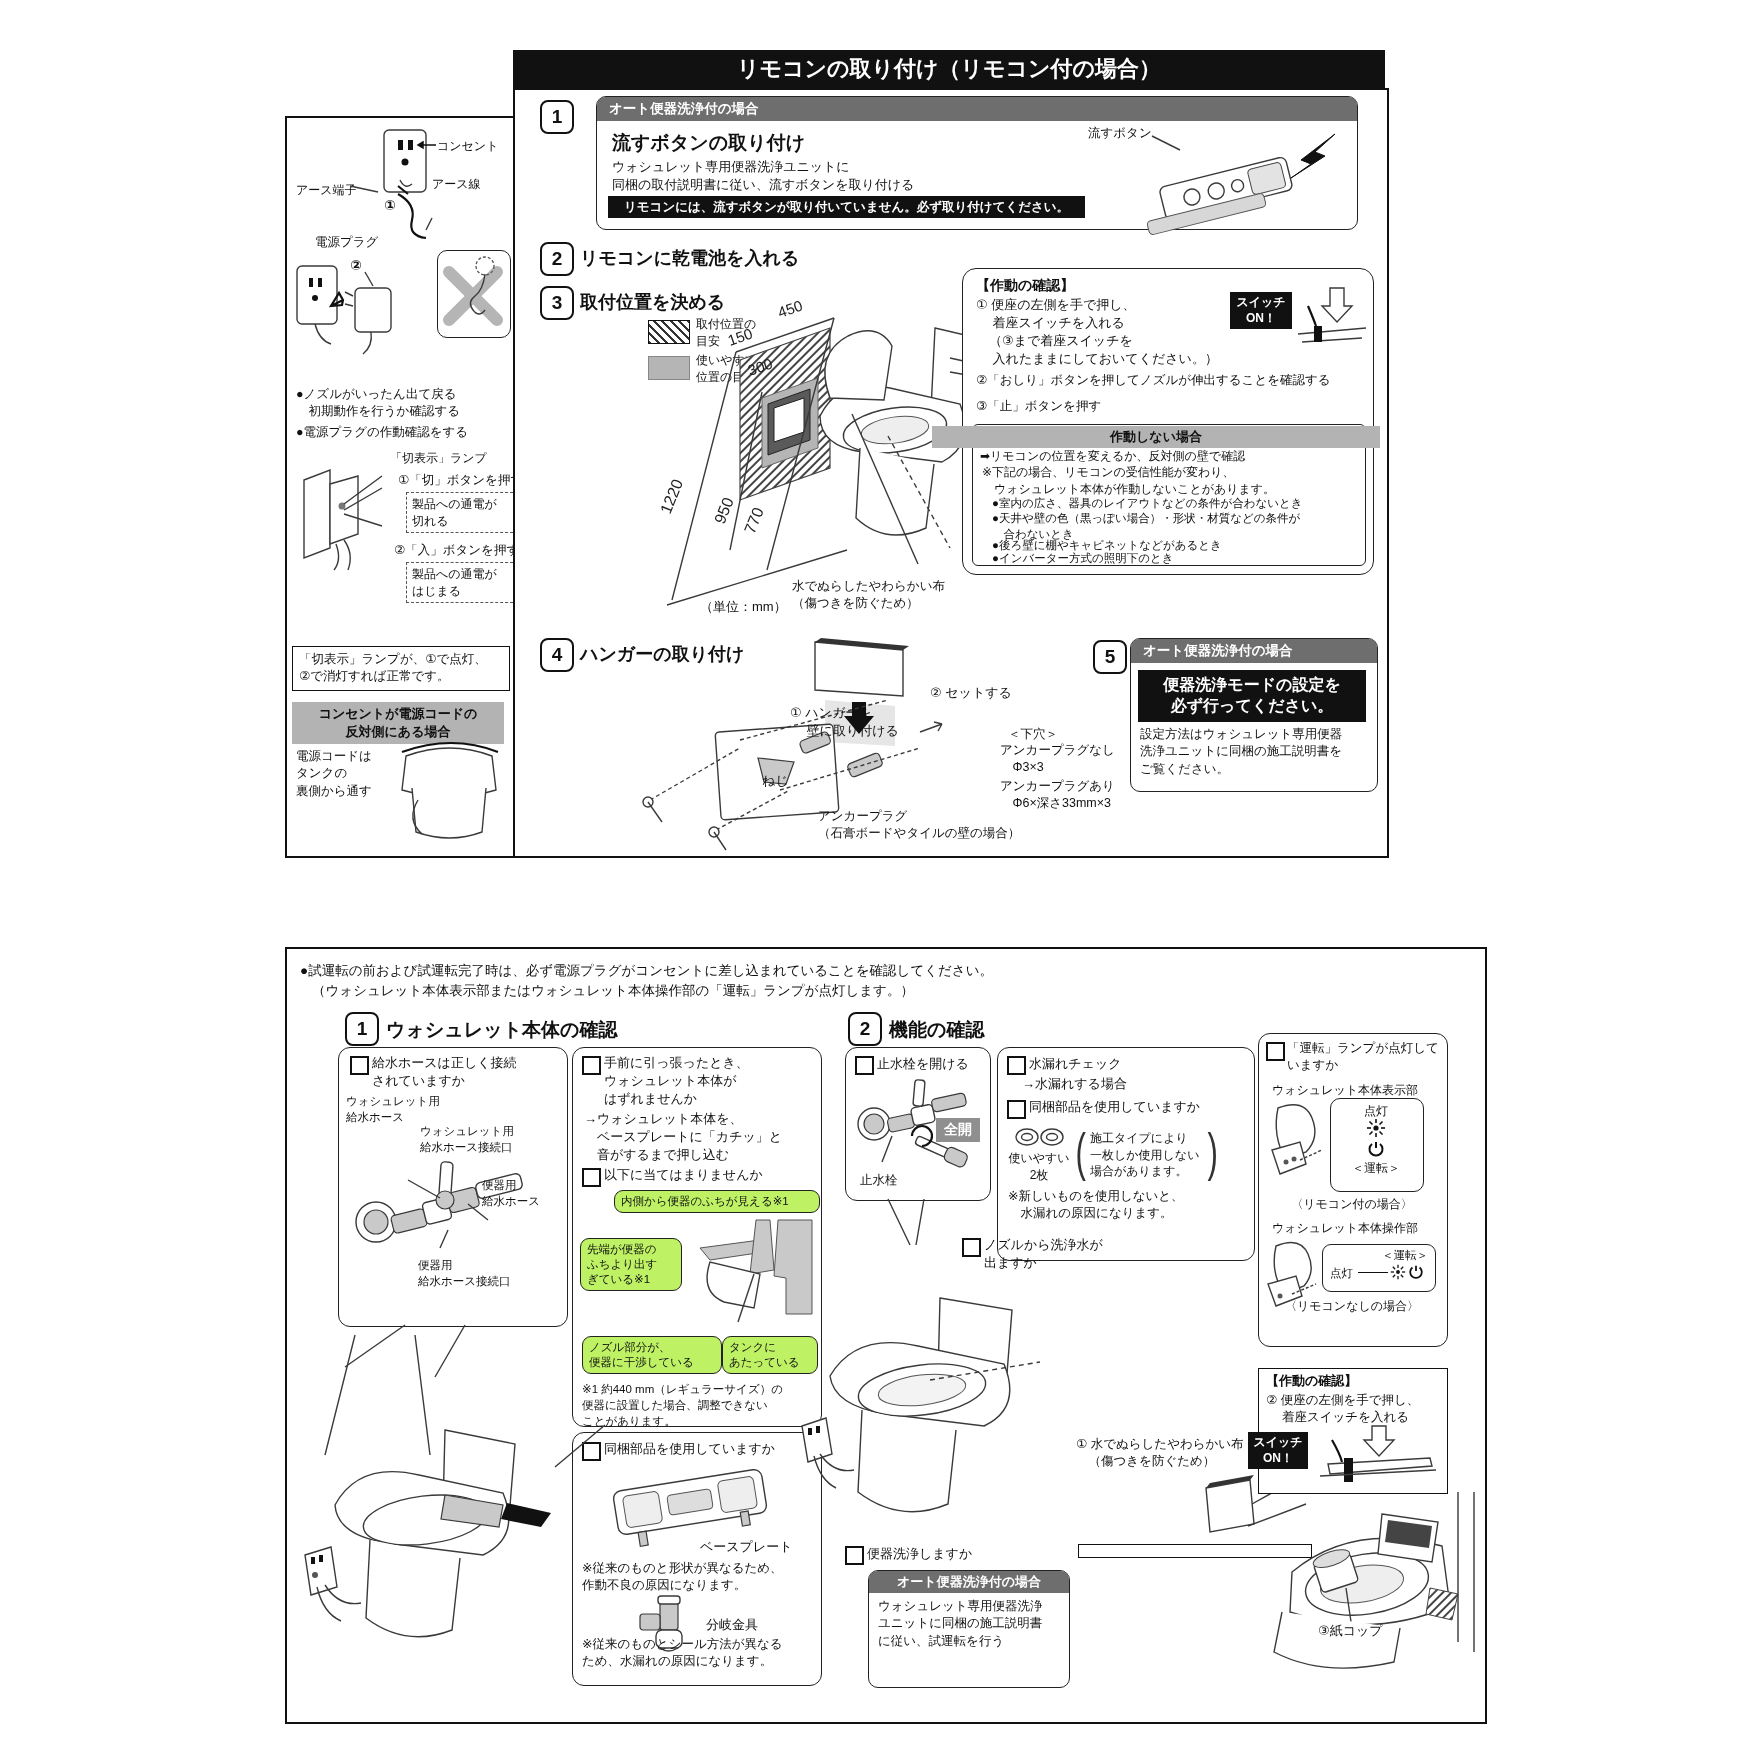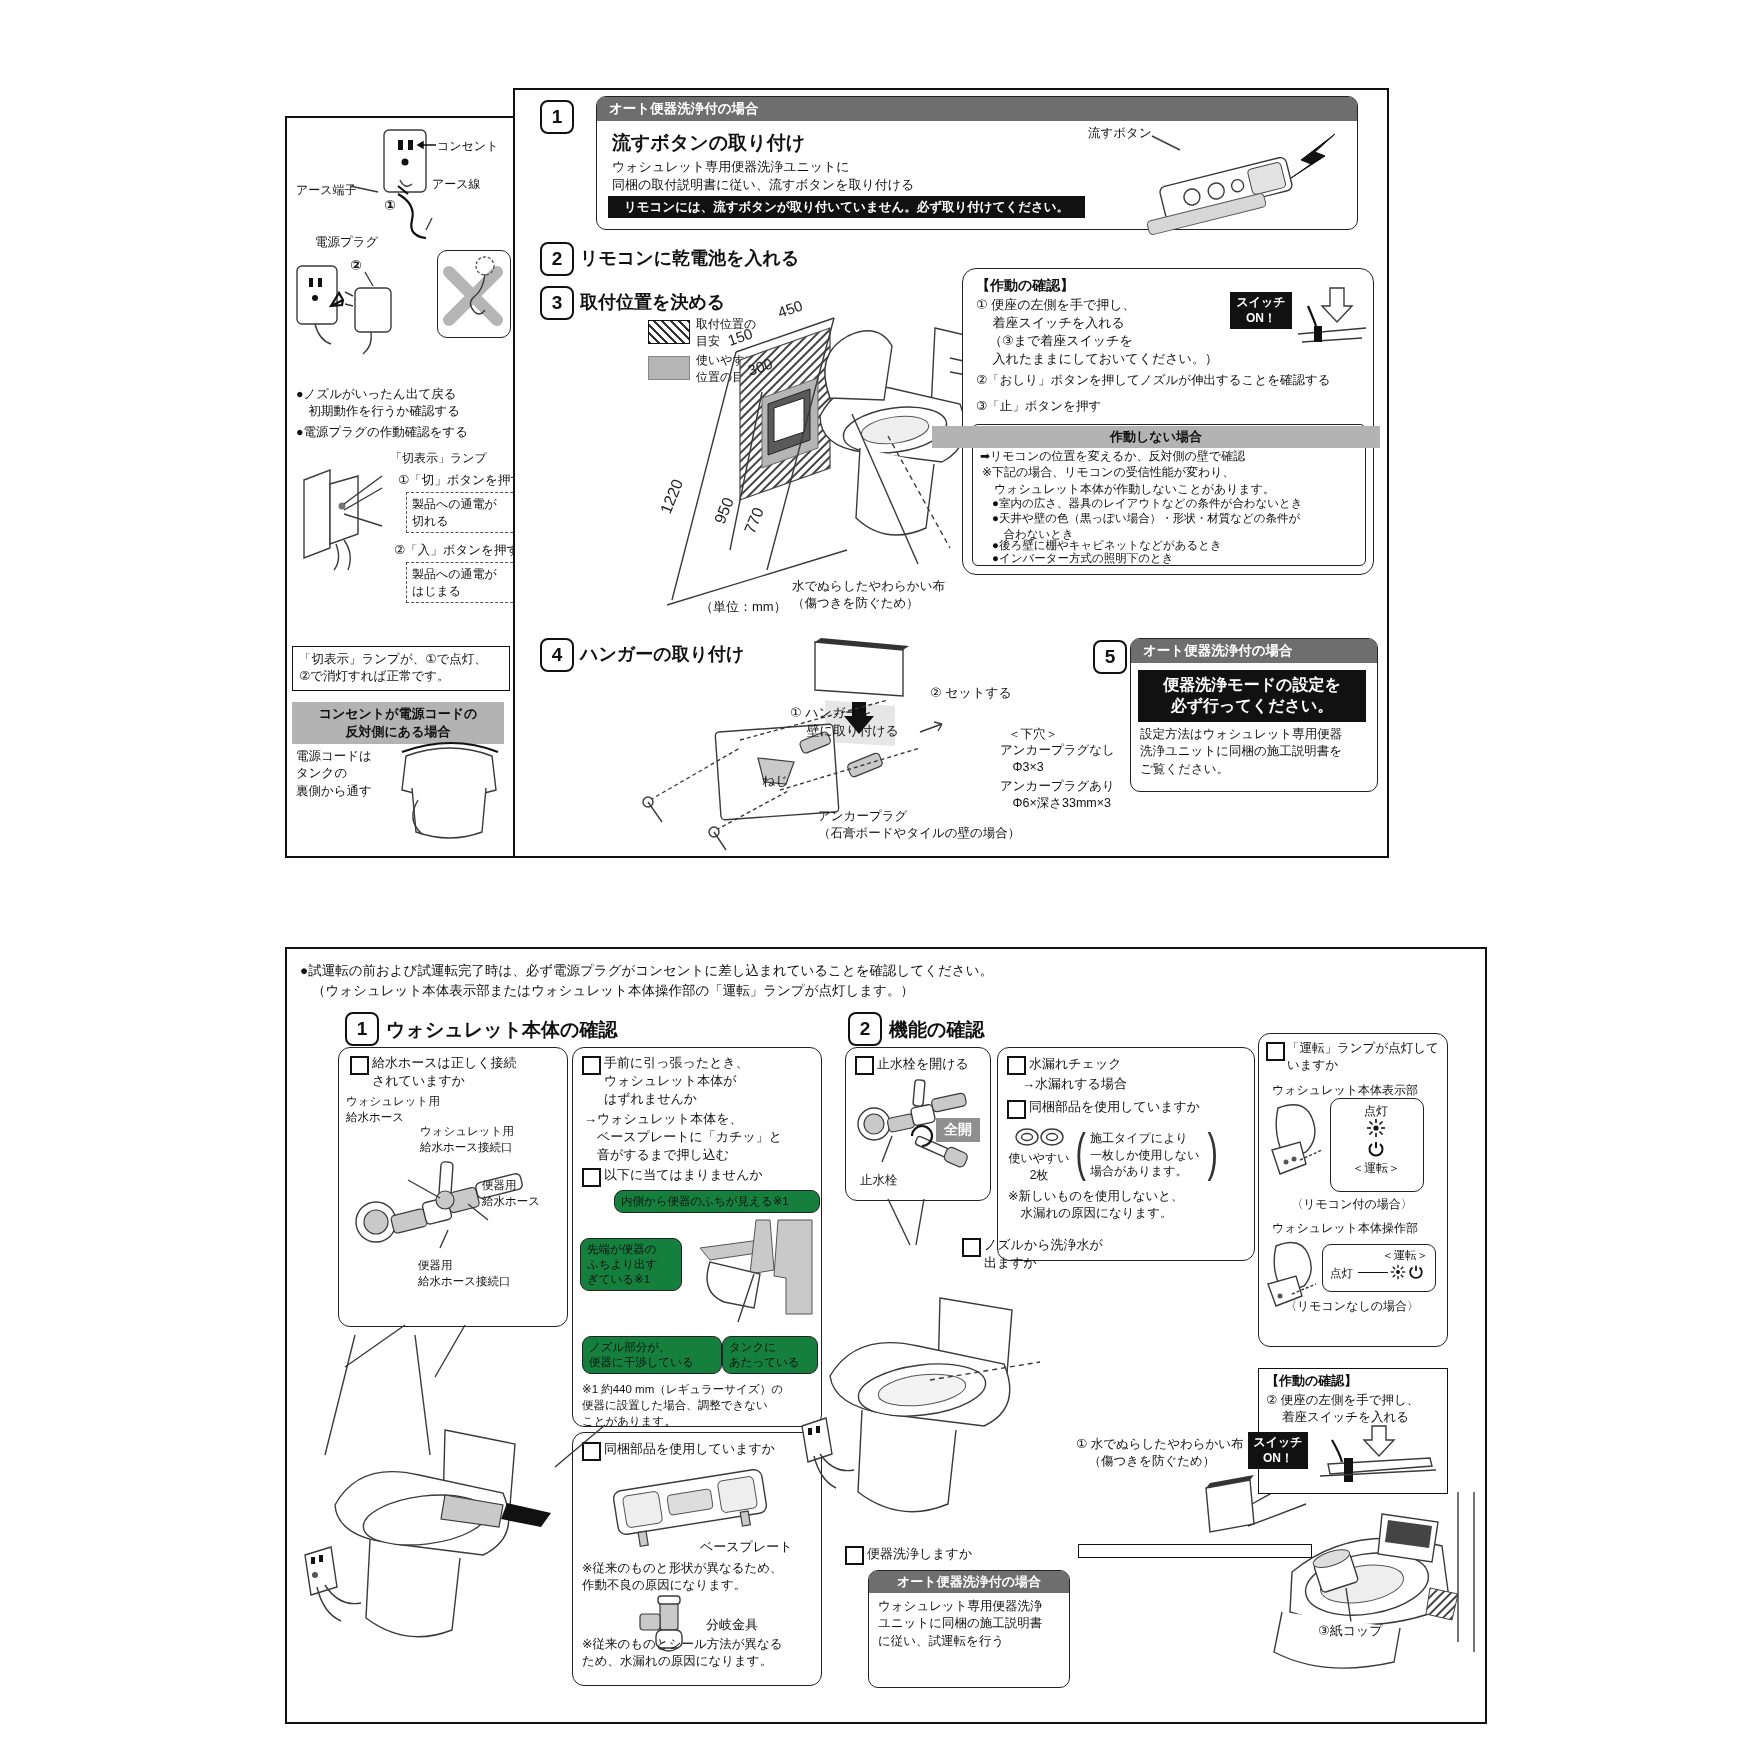--- a/index.html
+++ b/index.html
@@ -17,21 +17,21 @@
   .card{position:absolute;border:1.6px solid #222;border-radius:10px;background:#fff}
   .card-hdr{background:#6e6e6e;color:#fff;font-weight:bold;border-radius:8px 8px 0 0;
             padding:4px 12px;font-size:13.5px;line-height:1.2}
   .blackbox{position:absolute;background:#111;color:#fff;font-weight:bold;white-space:pre-line;line-height:1.3}
   .graybar{position:absolute;background:#b3b3b3;color:#111;font-weight:bold;text-align:center;white-space:pre-line}
   .numbox{position:absolute;width:30px;height:30px;border:2.5px solid #111;border-radius:8px;
           background:#fff;font-weight:bold;font-size:19px;display:flex;align-items:center;justify-content:center}
   .cb{position:absolute;width:15px;height:15px;border:2px solid #111;background:#fff}
   .dashedbox{position:absolute;border:1.5px dashed #555;background:#fff;white-space:pre-line}
   .notebox{position:absolute;border:1.6px solid #111;background:#fff;white-space:pre-line}
-  .callout{position:absolute;border:1.4px solid #222;border-radius:9px;background:#15803d;
+  .callout{position:absolute;border:1.4px solid #222;border-radius:9px;background:#bef264;
            white-space:pre-line;line-height:1.3;padding:3px 6px}
   .hatch{background:repeating-linear-gradient(45deg,#333 0 2px,#fff 2px 6px);border:1px solid #111}
   .grayswatch{background:#b5b5b5;border:1px solid #888}
   .badge-dark{position:absolute;background:#8f8f8f;color:#fff;font-weight:bold;
               display:flex;align-items:center;justify-content:center}
   svg{position:absolute;overflow:visible}
   .ln{stroke:#3a3a3a;stroke-width:1.4;fill:none}
   .lnb{stroke:#111;stroke-width:2.2;fill:none}
   .fillg{fill:#c9c9c9;stroke:#3a3a3a;stroke-width:1.2}
   .fillw{fill:#fff;stroke:#3a3a3a;stroke-width:1.4}
@@ -111,20 +111,21 @@
   <div class="t f125" style="left:296px;top:748px">電源コードは
 タンクの
 裏側から通す</div>
   <svg style="left:388px;top:742px" width="118" height="105" viewBox="0 0 118 105">
     <path class="fillw" d="M18,14 q44,-16 86,0 l4,34 q-46,14 -94,0 Z"></path>
     <path class="fillw" d="M24,46 l4,44 q34,12 66,0 l4,-44"></path>
     <path class="lnb" d="M14,10 q50,-18 96,0"></path>
     <path class="ln" d="M30,58 q-12,20 4,34"></path>
   </svg>
 
+  <div class="panel-title f22" style="left:513px;top:50px;width:872px;height:38px">リモコンの取り付け（リモコン付の場合）</div>
   <div class="pbox" style="left:513px;top:88px;width:872px;height:766px"></div>
 
   <div class="numbox" style="left:540px;top:100px">1</div>
   <div class="card" style="left:596px;top:96px;width:760px;height:132px">
     <div class="card-hdr">オート便器洗浄付の場合</div>
   </div>
   <div class="t f19 b" style="left:612px;top:130px">流すボタンの取り付け</div>
   <div class="t f13" style="left:612px;top:158px">ウォシュレット専用便器洗浄ユニットに
 同梱の取付説明書に従い、流すボタンを取り付ける</div>
   <div class="blackbox t f125" style="left:608px;top:196px;padding:3px 16px">リモコンには、流すボタンが取り付いていません。必ず取り付けてください。</div>

